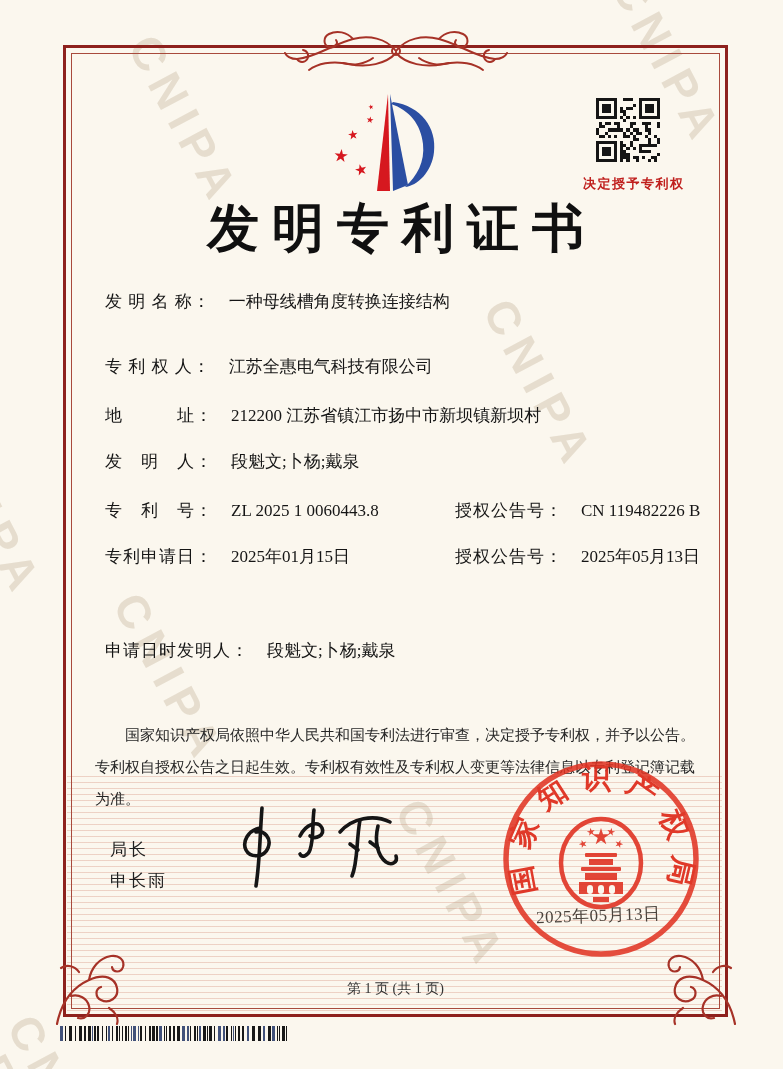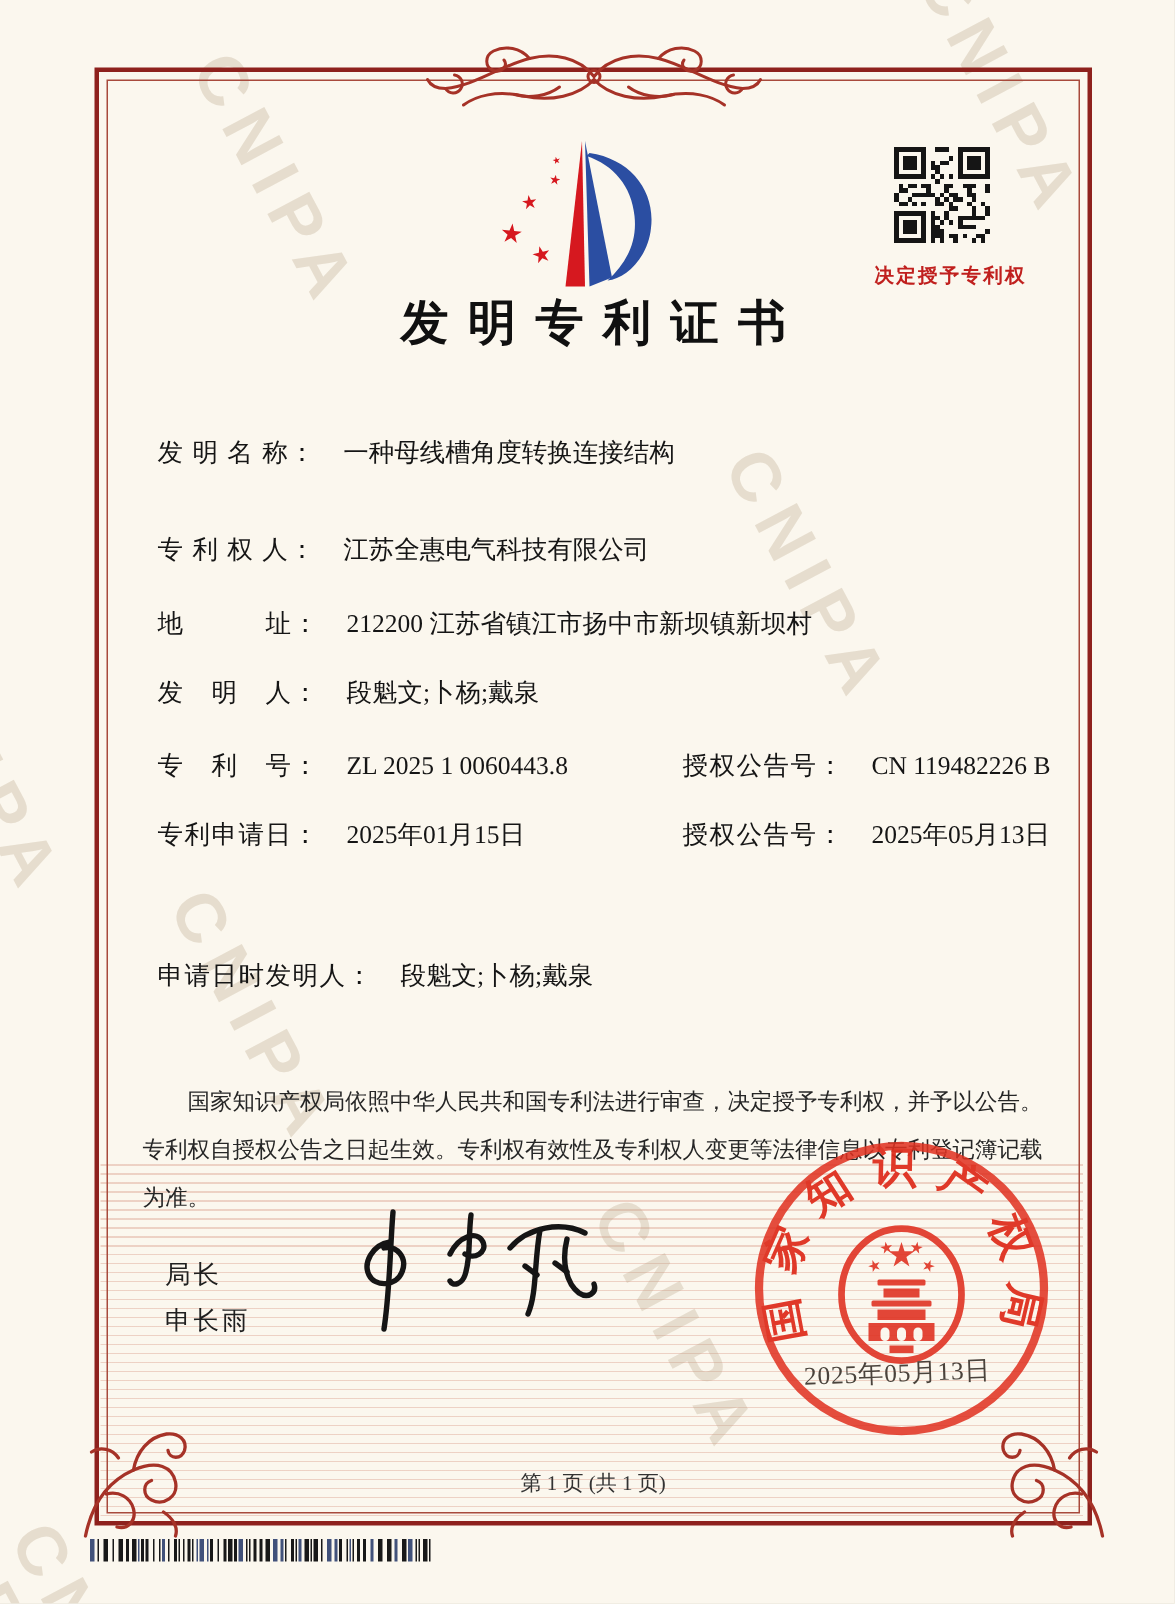--- a/index.html
+++ b/index.html
@@ -10,21 +10,21 @@
   
   .guilloche{left:67px;top:776px;width:655px;height:238px;z-index:0;
      background:repeating-linear-gradient(180deg, rgba(205,122,100,.30) 0 1px, rgba(0,0,0,0) 1px 6px);}
   .watermark{position:absolute;z-index:1;font-family:"Liberation Sans",sans-serif;
      font-weight:bold;font-size:46px;letter-spacing:9px;color:rgba(183,162,132,.30);
      transform:rotate(62deg);transform-origin:left top;white-space:nowrap;}
   .border-outer{left:63px;top:45px;width:665px;height:972px;border:3px solid #8e211d;z-index:2;}
   .border-inner{left:71px;top:53px;width:649px;height:956px;border:1px solid #a84a3c;z-index:2;}
   
   .cert-no{left:96px;top:100px;font-size:17px;letter-spacing:2px;color:#1c1c1c;z-index:3;}
-  .title{left:63px;top:194px;width:665px;text-align:center;font-size:32px;font-weight:bold;
+  .title{left:63px;top:194px;width:665px;text-align:center;font-size:52px;font-weight:bold;
          letter-spacing:13px;text-indent:13px;color:#101010;z-index:3;}
   .row{position:absolute;font-size:17px;color:#151515;z-index:3;white-space:nowrap;}
   .row .lbl{letter-spacing:1px;}
   .row .val{margin-left:18px;}
   .legal{left:95px;top:719px;width:600px;font-size:15px;line-height:32px;color:#262626;z-index:3;}
   .legal .l1{text-indent:30px;}
   .signer{left:110px;z-index:3;font-family:"Liberation Sans",sans-serif;font-size:17px;color:#202020;letter-spacing:2px;}
   .qr-label{left:583px;top:175px;font-size:13px;font-weight:bold;letter-spacing:1.5px;color:#c0201e;z-index:3;}
   .seal-date{left:536px;top:904px;font-size:17px;color:#4a433c;z-index:6;letter-spacing:.5px;transform:rotate(-2deg);}
   .footer{left:63px;top:980px;width:665px;text-align:center;font-size:14px;color:#333;z-index:3;}

